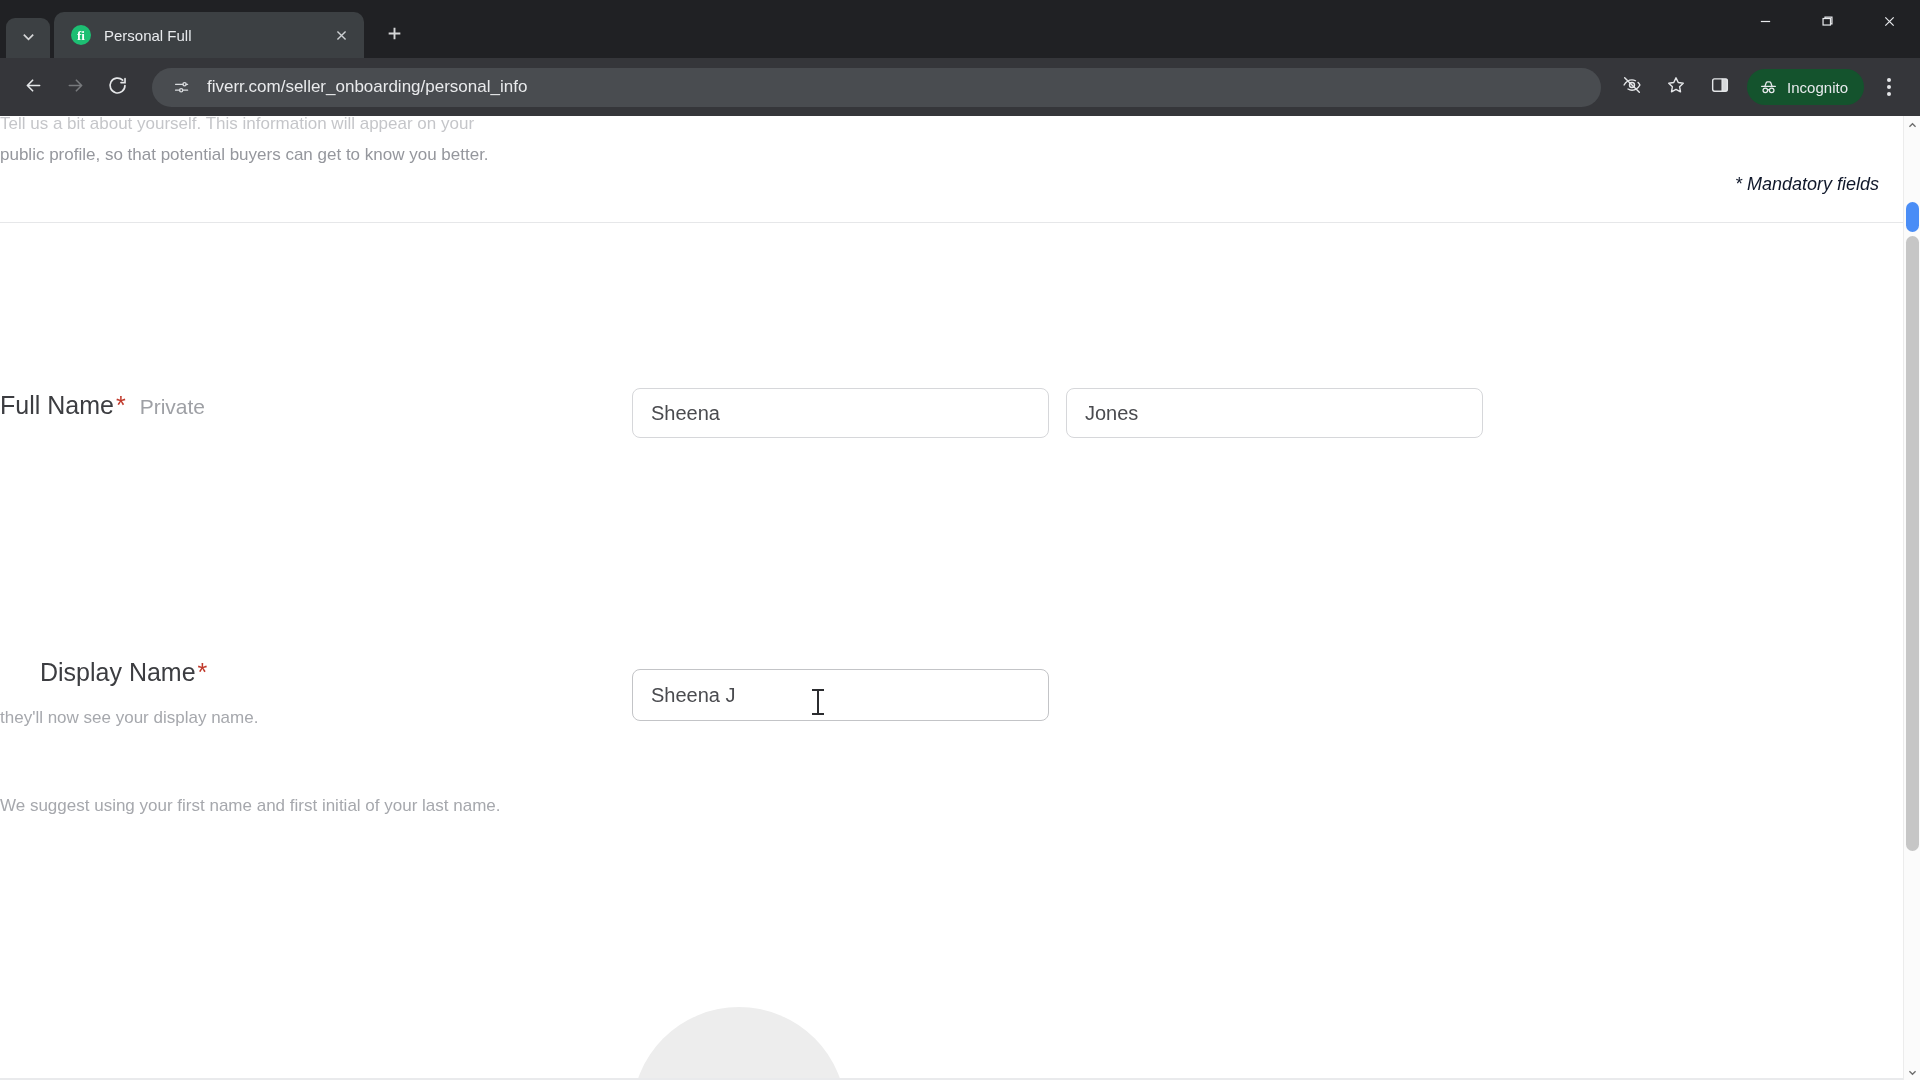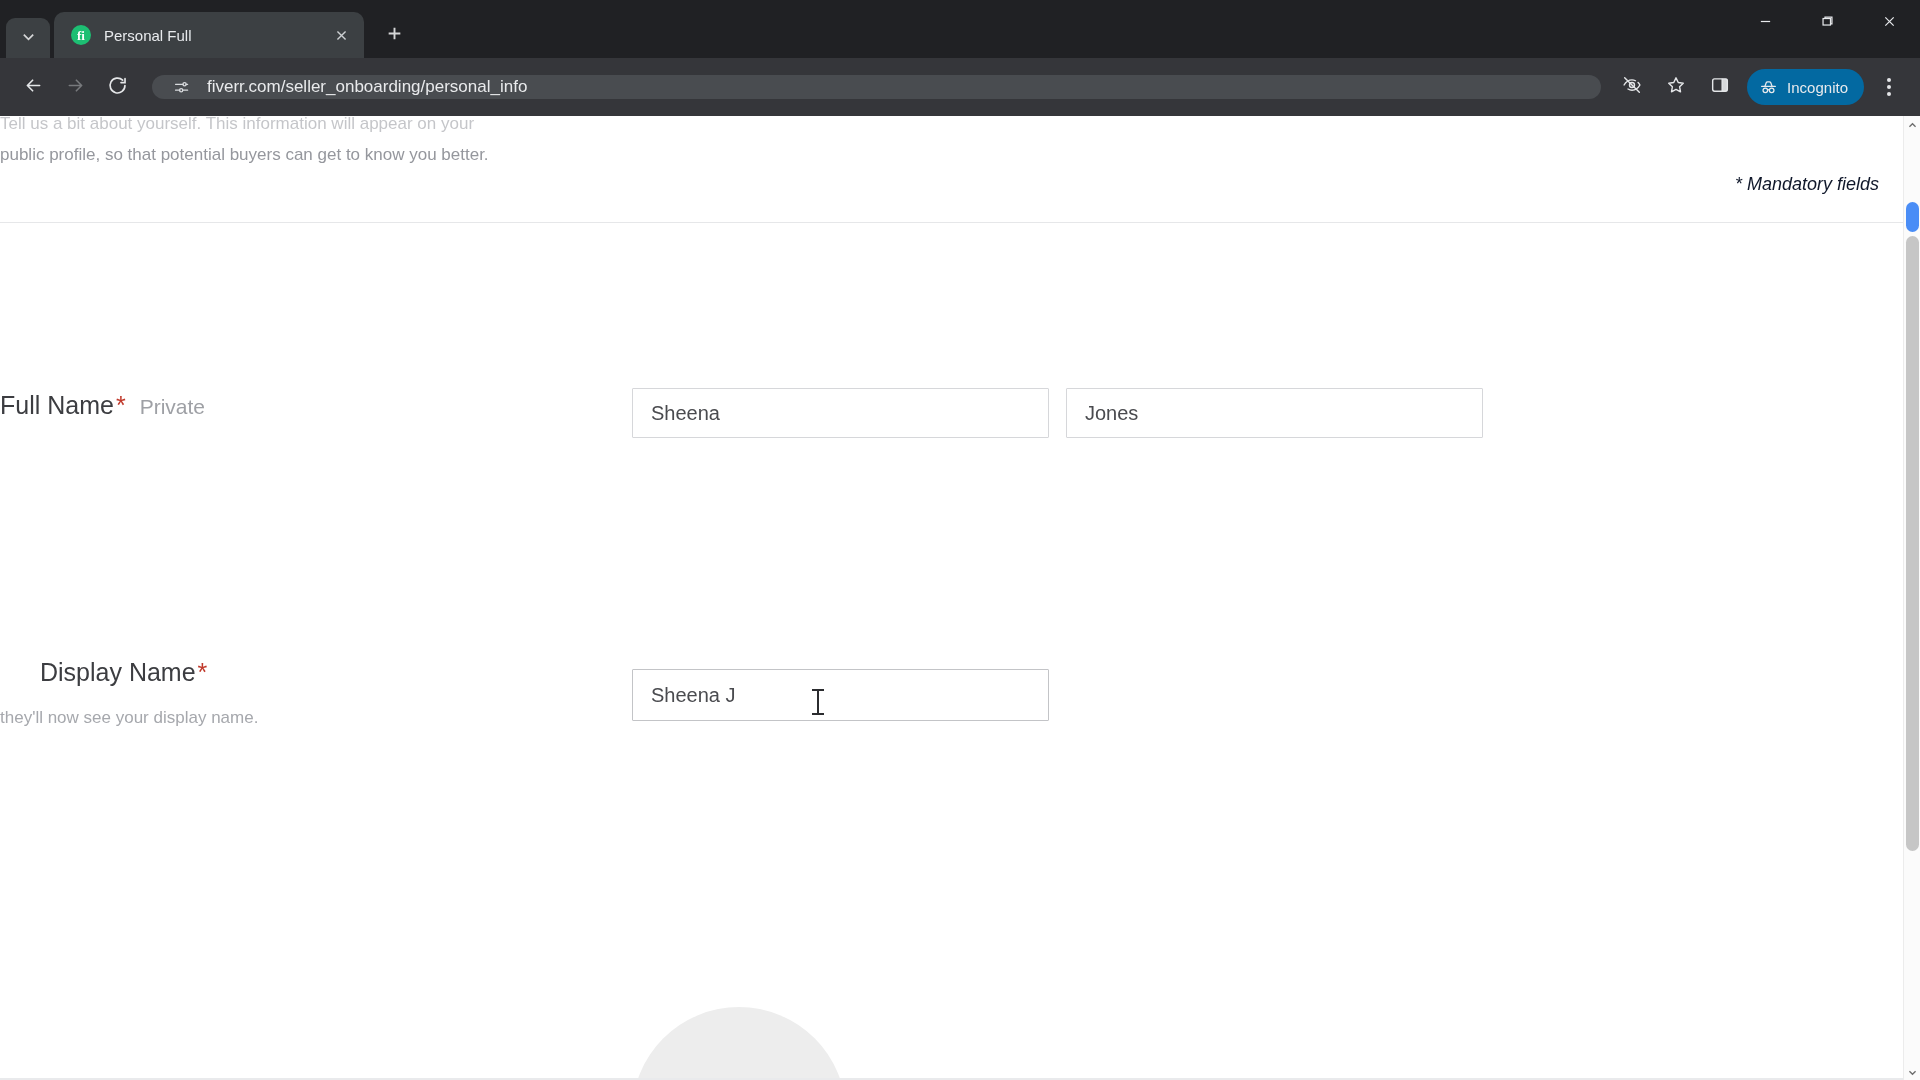--- a/index.html
+++ b/index.html
@@ -105,21 +105,21 @@
     display: flex; align-items: center; justify-content: center;
     color: #e4e6e8;
     border-radius: 50%;
     flex: none;
   }
   .navbtn.disabled { color: #77797c; }
   .navbtn svg { width: 21px; height: 21px; }
 
   .omnibox {
     flex: 1;
-    height: 24px;
+    height: 39px;
     background: #494c50;
     border-radius: 21px;
     display: flex;
     align-items: center;
     margin: 0 10px 0 14px;
     padding: 0 16px;
     min-width: 0;
   }
   .omni-icon {
     width: 26px; height: 26px;
@@ -139,21 +139,21 @@
   .tb-right { display: flex; align-items: center; gap: 2px; flex: none; }
   .tb-icon {
     width: 42px; height: 42px;
     display: flex; align-items: center; justify-content: center;
     color: #e4e6e8;
     border-radius: 50%;
   }
   .tb-icon svg { width: 20px; height: 20px; }
   .incognito-badge {
     height: 36px;
-    background: #0369a1;
+    background: #14532d;
     border-radius: 18px;
     display: flex;
     align-items: center;
     padding: 0 16px 0 12px;
     gap: 9px;
     margin: 0 4px;
   }
   .incognito-badge .ic-glyph { color: #e8eaed; display:flex; align-items:center; }
   .incognito-badge .ic-glyph svg { width: 19px; height: 19px; }
   .incognito-badge span.ic-label { color: #e8eaed; font-size: 15px; white-space: nowrap; }
@@ -232,21 +232,21 @@
     color: #a6a8ad;
     font-size: 17px;
     line-height: 27px;
     width: 560px;
   }
 
   .field {
     position: absolute;
     background: #fff;
     border: 1px solid #d6d7da;
-    border-radius: 1px;
+    border-radius: 8px;
     display: flex;
     align-items: center;
     padding: 0 18px;
   }
   .field .val {
     font-size: 20px;
     color: #4a4b4f;
   }
   .field.focused { border-color: #c3c4c7; margin-top: 13px; }
 
@@ -493,20 +493,21 @@
 
       <div class="row-label" style="top:542px;margin-left:40px;">
         <span class="lbl">Display Name</span>
         <span class="req" style="margin-left:-12px;">*</span>
       </div>
 
       <div class="helper" style="top:588px;">
         <div>they'll now see your display name.</div>
       </div>
 
+      <div class="helper" style="top:676px; width:620px;">We suggest using your first name and first initial of your last name.</div>
 
       <div class="field focused" style="left:632px; top:540px; width:417px; height:52px;">
         <span class="val">Sheena J</span>
       </div>
 
       <div class="ibeam-cursor" style="left:811px; top:573px;">
           <i></i>
         </div>
 
       <div class="row-label" style="top:962px;">

